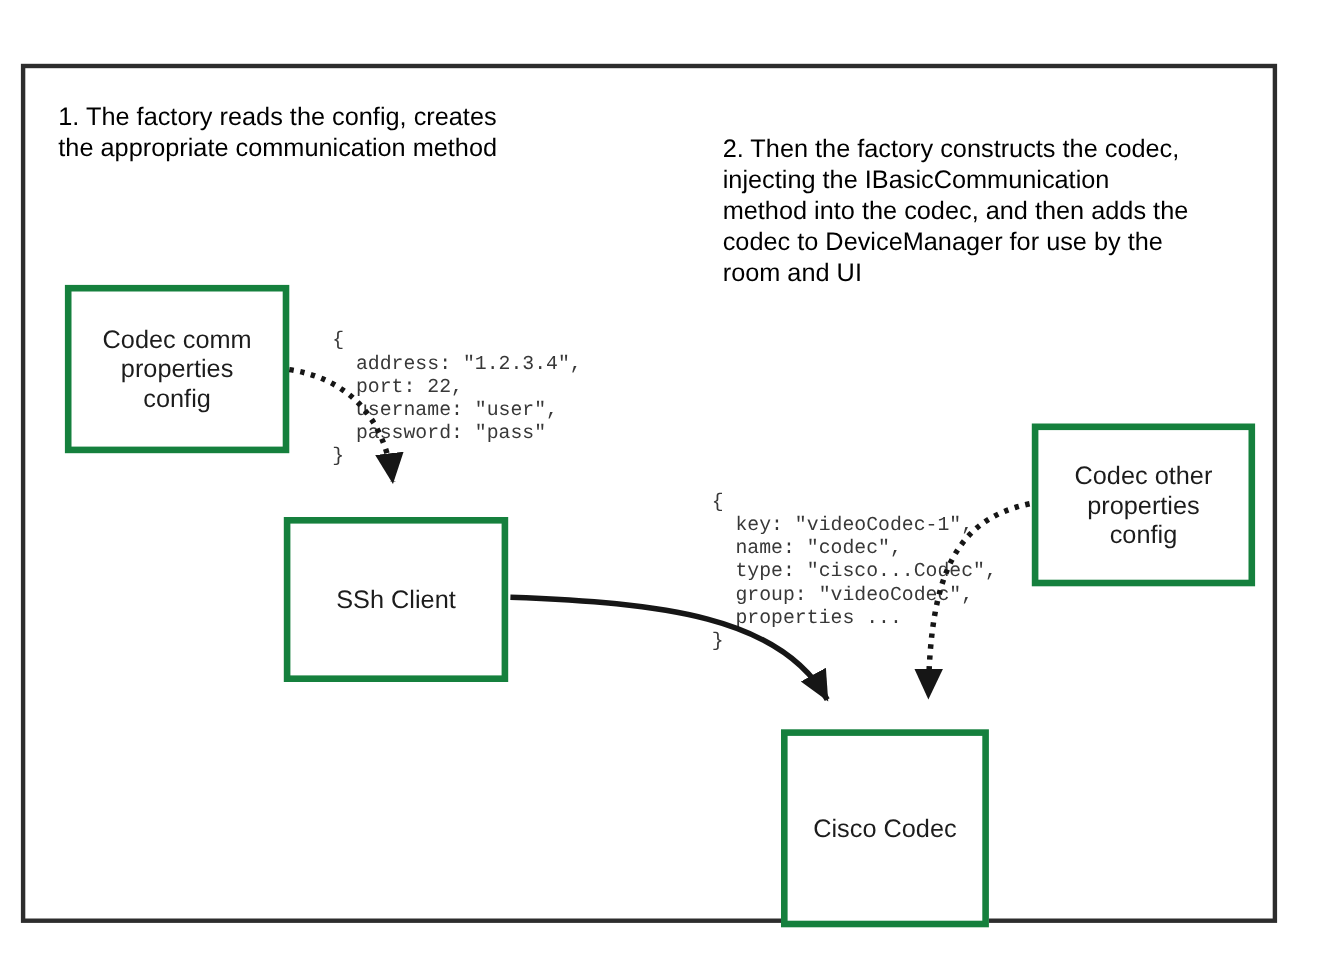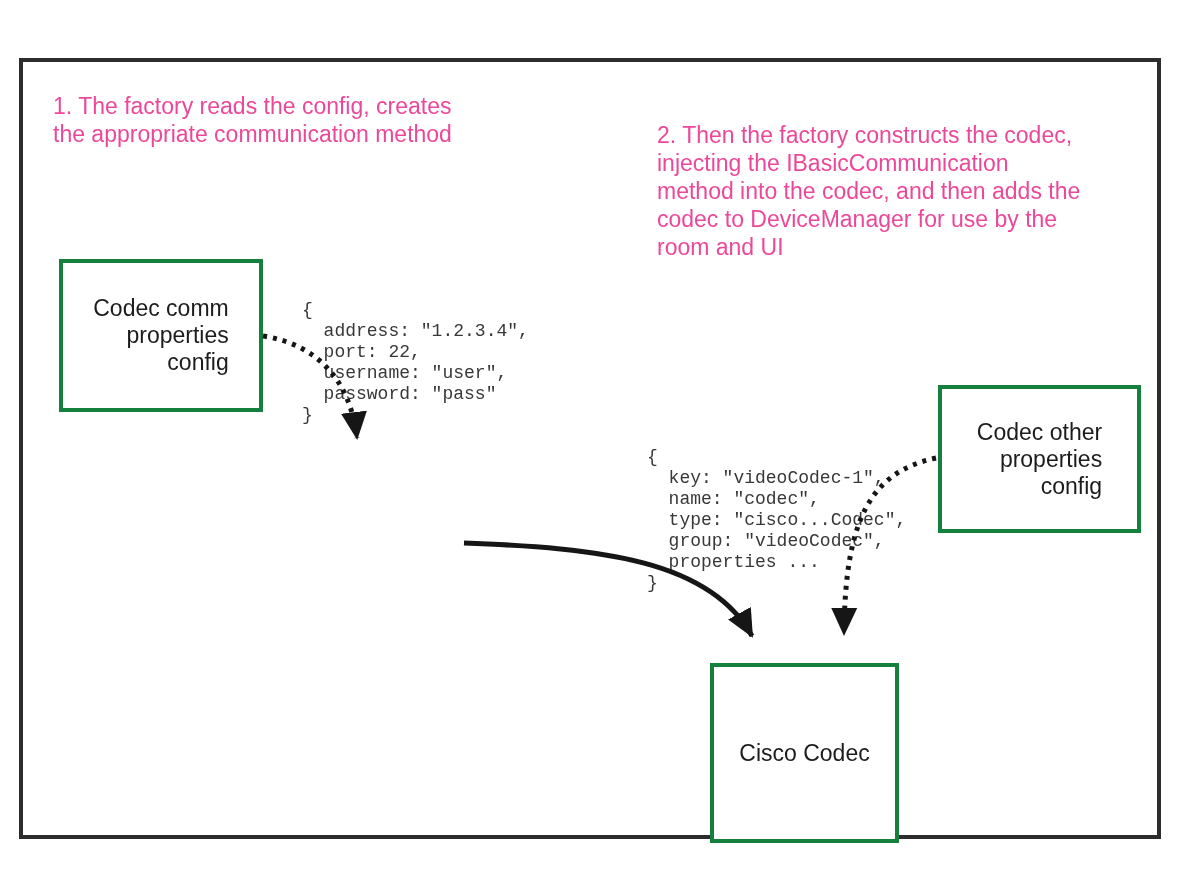--- a/index.html
+++ b/index.html
@@ -20,34 +20,34 @@
   .frame {
     position: absolute;
     left: 19px; top: 58px;
     width: 1142px; height: 781px;
     border: 4px solid #2d2d2d;
     box-sizing: border-box;
     background: #ffffff;
   }
   .note {
     position: absolute;
-    color: #ec4899;
+    color: #000000;
     font-size: 23px;
     line-height: 28px;
     white-space: pre-line;
   }
   .box {
     position: absolute;
-    border: 4px solid #15803d;
+    border: 6px solid #15803d;
     box-sizing: border-box;
     background: #ffffff;
     display: flex;
     align-items: center;
     justify-content: center;
-    text-align: right;
+    text-align: center;
   }
   .box .label {
     color: #1c1c1c;
     font-size: 23px;
     line-height: 27px;
     white-space: pre-line;
   }
   .code {
     position: absolute;
     color: #383838;
@@ -81,20 +81,23 @@
 method into the codec, and then adds the
 codec to DeviceManager for use by the
 room and UI</div>
 
   <div class="box" style="left:59px; top:259px; width:204px; height:153px;">
     <span class="label">Codec comm
 properties
 config</span>
   </div>
 
+  <div class="box" style="left:258px; top:470px; width:204px; height:150px;">
+    <span class="label">SSh Client</span>
+  </div>
 
   <div class="box" style="left:938px; top:385px; width:203px; height:148px;">
     <span class="label">Codec other
 properties
 config</span>
   </div>
 
   <div class="box" style="left:710px; top:663px; width:189px; height:180px;">
     <span class="label">Cisco Codec</span>
   </div>

